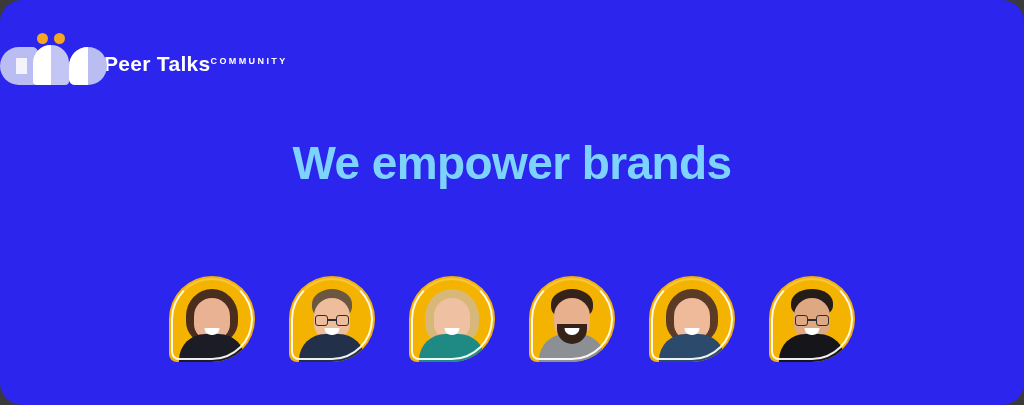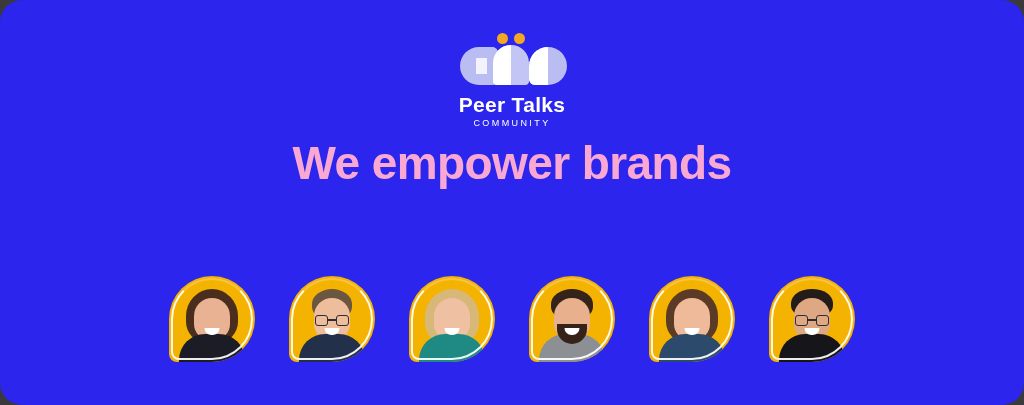--- a/index.html
+++ b/index.html
@@ -24,21 +24,21 @@
     box-sizing: border-box;
   }
 
   
   .logo-block {
     position: absolute;
     left: 0;
     right: 0;
     top: 33px;
     display: flex;
-    flex-direction: column;
+    flex-direction: row;
     align-items: center;
   }
 
   .logo-mark {
     position: relative;
     width: 104px;
     height: 52px;
   }
 
   
@@ -125,33 +125,33 @@
     color: #ffffff;
     font-size: 21px;
     font-weight: bold;
     letter-spacing: 0.3px;
     line-height: 1;
   }
   .logo-subword {
     margin-top: 4px;
     color: #ffffff;
     font-size: 9px;
-    font-weight: normal;
+    font-weight: bold;
     letter-spacing: 2.4px;
     line-height: 1;
   }
 
   
   .headline {
     position: absolute;
     left: 0;
     right: 0;
     top: 134px;
     text-align: center;
-    color: #f9a8d4;
+    color: #7dd3fc;
     font-size: 46px;
     font-weight: bold;
     line-height: 58px;
     letter-spacing: -0.6px;
   }
   .headline-line { display: block; }
 
   
   .avatar-row {
     position: absolute;

